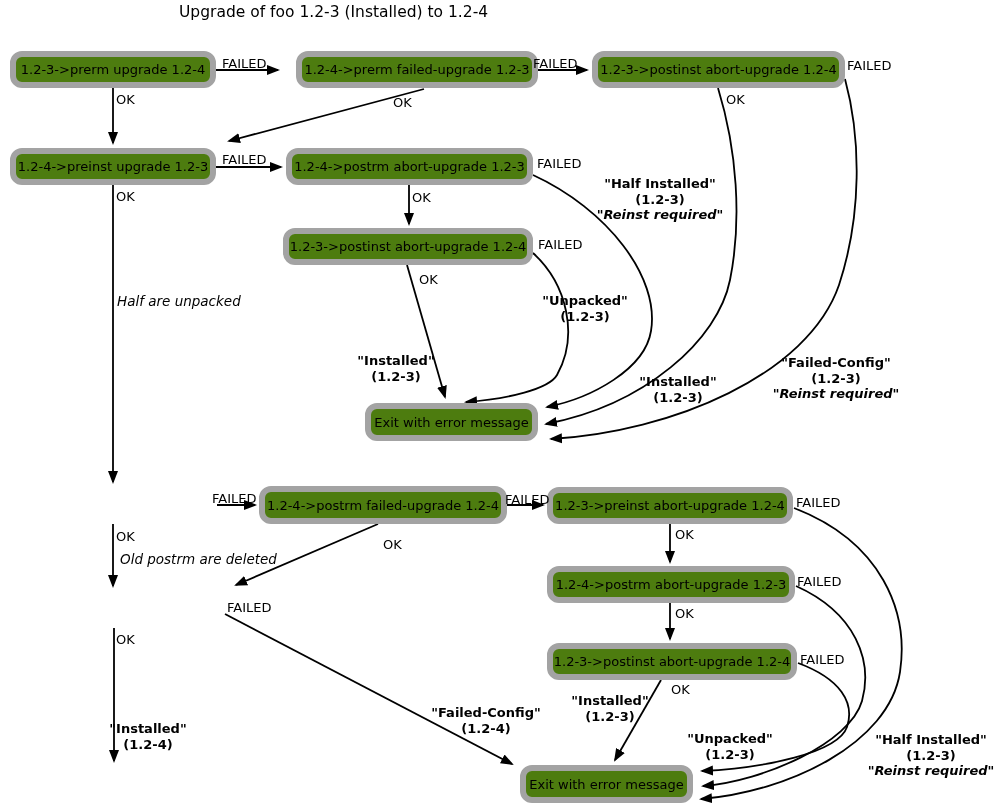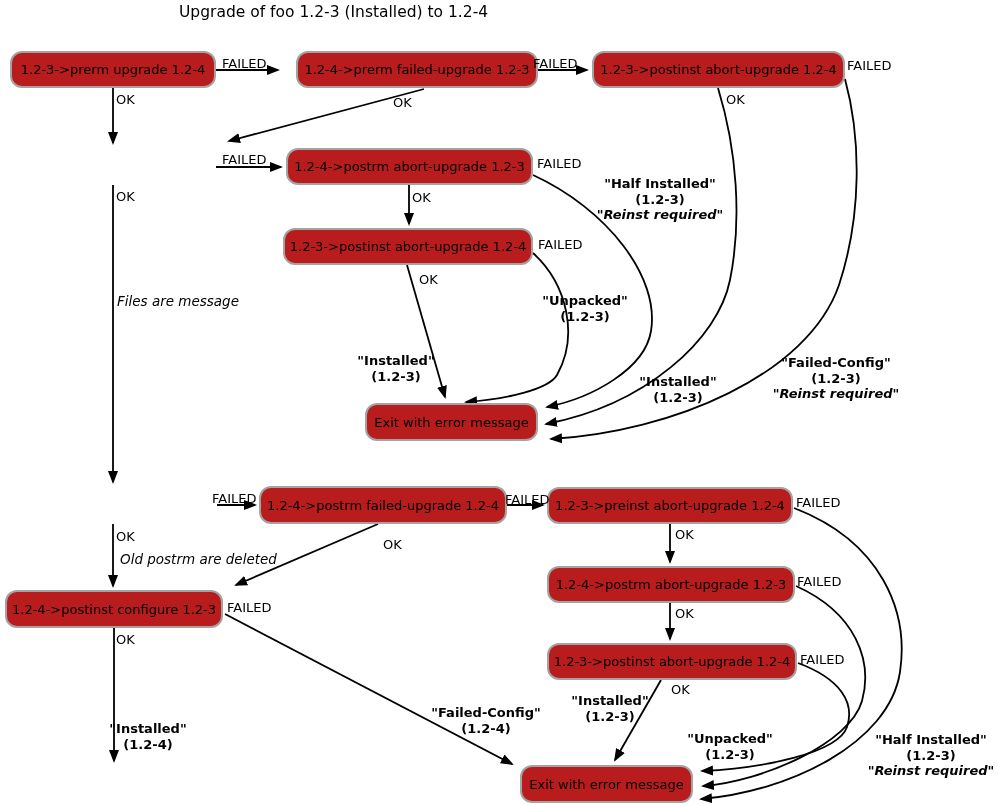--- a/index.html
+++ b/index.html
@@ -1,21 +1,21 @@
 <!DOCTYPE html>
 <html><head>
 <meta charset="utf-8">
 <style>
   html,body{margin:0;padding:0;background:#fff;}
   .stage{position:relative;width:998px;height:805px;background:#fff;
          font-family:"DejaVu Sans",sans-serif;color:#000;overflow:hidden;}
   .edges{position:absolute;left:0;top:0;}
   .title{position:absolute;left:179px;top:3px;width:360px;
          font-size:15.5px;white-space:nowrap;}
-  .node{position:absolute;border:2px solid #a3a3a3;border-radius:12px;background:#b91c1c;
+  .node{position:absolute;border:6px solid #a3a3a3;border-radius:12px;background:#4d7c0f;
         display:flex;align-items:center;justify-content:center;
         font-size:13px;white-space:nowrap;box-sizing:border-box;}
   .elabel{position:absolute;font-size:13px;white-space:nowrap;}
   .state{position:absolute;font-size:13px;font-weight:bold;text-align:center;
          line-height:15.5px;white-space:nowrap;}
   .state .it{font-style:italic;}
   .note{position:absolute;font-size:13.5px;font-style:italic;white-space:nowrap;}
 </style>
 </head>
 <body>
@@ -54,26 +54,26 @@
       <path d="M796,586 C856,613 873,661 862,701 C850,743 764,781 703,786" marker-end="url(#arw)"></path>
       <path d="M798,663 C841,679 855,703 847,727 C838,753 764,768 702,771" marker-end="url(#arw)"></path>
     </g>
   </svg>
 
   <div class="title">Upgrade of foo 1.2-3 (Installed) to 1.2-4</div>
 
   <div class="node" style="left:10px;top:51px;width:206px;height:37px">1.2-3-&gt;prerm upgrade 1.2-4</div>
   <div class="node" style="left:296px;top:51px;width:242px;height:37px">1.2-4-&gt;prerm failed-upgrade 1.2-3</div>
   <div class="node" style="left:592px;top:51px;width:253px;height:37px">1.2-3-&gt;postinst abort-upgrade 1.2-4</div>
+  <div class="node" style="left:10px;top:148px;width:206px;height:37px">1.2-4-&gt;preinst upgrade 1.2-3</div>
   <div class="node" style="left:286px;top:148px;width:247px;height:37px">1.2-4-&gt;postrm abort-upgrade 1.2-3</div>
   <div class="node" style="left:283px;top:228px;width:250px;height:37px">1.2-3-&gt;postinst abort-upgrade 1.2-4</div>
   <div class="node" style="left:365px;top:403px;width:173px;height:38px">Exit with error message</div>
   <div class="node" style="left:259px;top:486px;width:248px;height:38px">1.2-4-&gt;postrm failed-upgrade 1.2-4</div>
   <div class="node" style="left:547px;top:487px;width:246px;height:37px">1.2-3-&gt;preinst abort-upgrade 1.2-4</div>
-  <div class="node" style="left:5px;top:590px;width:218px;height:38px">1.2-4-&gt;postinst configure 1.2-3</div>
   <div class="node" style="left:547px;top:566px;width:248px;height:37px">1.2-4-&gt;postrm abort-upgrade 1.2-3</div>
   <div class="node" style="left:547px;top:643px;width:250px;height:37px">1.2-3-&gt;postinst abort-upgrade 1.2-4</div>
   <div class="node" style="left:520px;top:765px;width:173px;height:38px">Exit with error message</div>
 
   <span class="elabel" style="left:222px;top:56px">FAILED</span>
   <span class="elabel" style="left:533px;top:56px">FAILED</span>
   <span class="elabel" style="left:847px;top:58px">FAILED</span>
   <span class="elabel" style="left:222px;top:152px">FAILED</span>
   <span class="elabel" style="left:537px;top:156px">FAILED</span>
   <span class="elabel" style="left:538px;top:237px">FAILED</span>
@@ -134,16 +134,16 @@
   <div class="state" style="left:660px;top:731px;width:140px">
     <div>"Unpacked"</div>
       <div>(1.2-3)</div>
   </div>
   <div class="state" style="left:846px;top:732px;width:170px">
     <div>"Half Installed"</div>
       <div>(1.2-3)</div>
     <div class="it">"Reinst required"</div>
   </div>
 
-  <span class="note" style="left:117px;top:293px">Files are message</span>
+  <span class="note" style="left:117px;top:293px">Half are unpacked</span>
   <span class="note" style="left:120px;top:551px">Old postrm are deleted</span>
 
 </div>
 
 </body></html>

